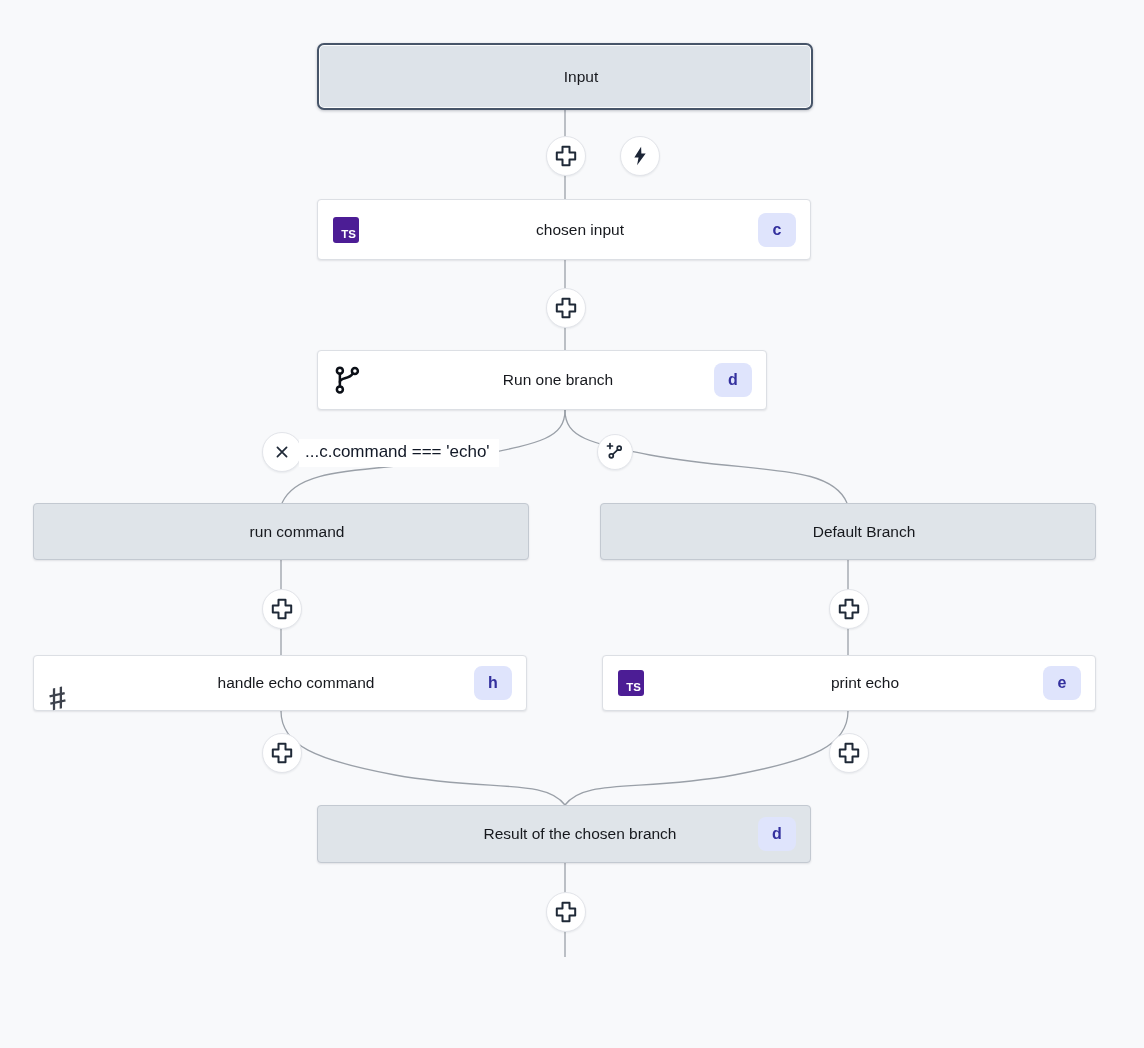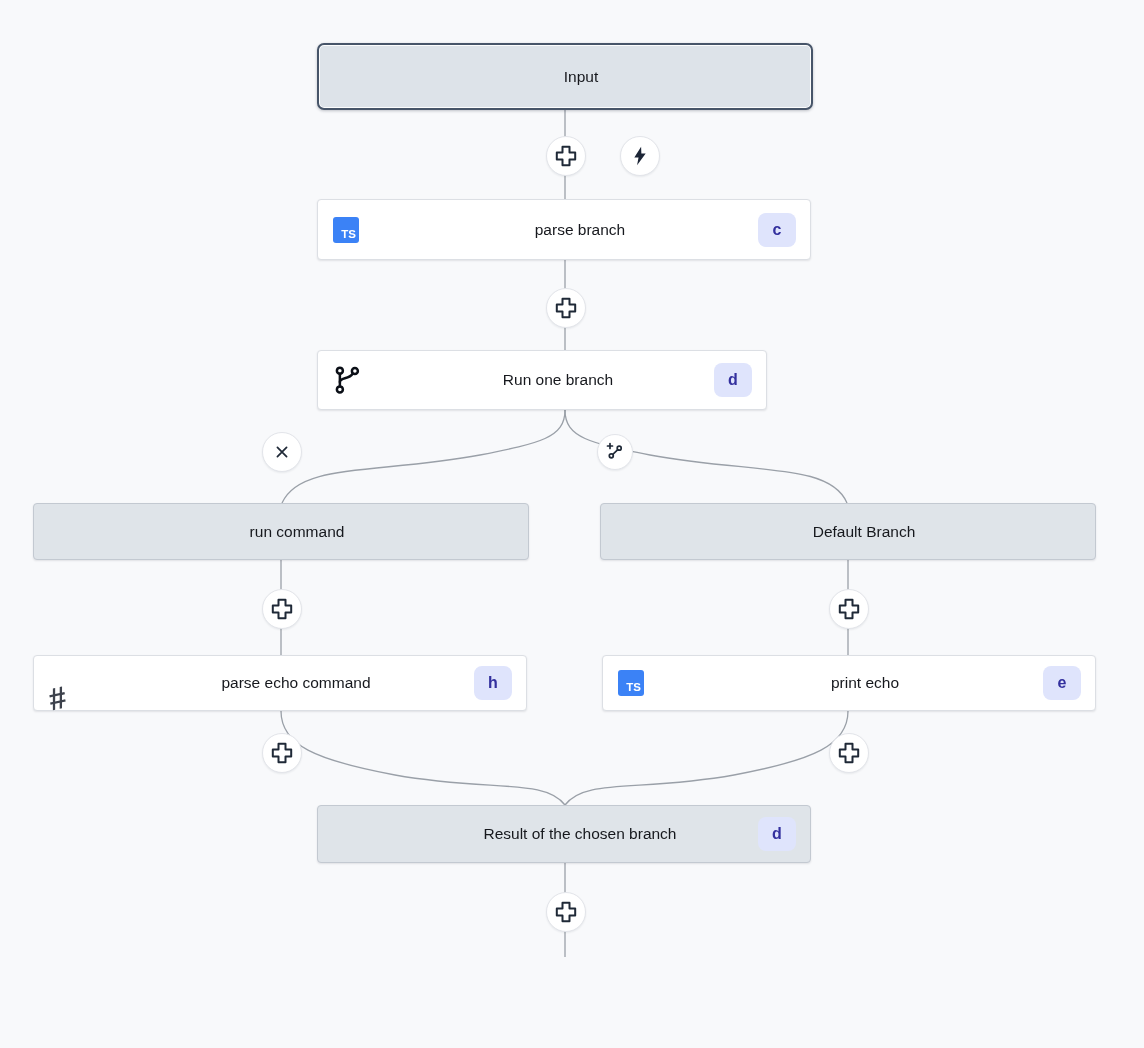--- a/index.html
+++ b/index.html
@@ -38,21 +38,21 @@
     display:flex;align-items:center;justify-content:center;
   }
   .badge{
     position:absolute;right:14px;top:50%;transform:translateY(-50%);
     min-width:38px;height:34px;border-radius:8px;
     background:#dfe4fc;color:#33309e;
     font-weight:bold;font-size:16px;
     display:flex;align-items:center;justify-content:center;
   }
   .ts-icon{
-    width:26px;height:26px;border-radius:3px;background:#3b82f6;
+    width:26px;height:26px;border-radius:3px;background:#4c1d95;
     color:#ffffff;font-weight:bold;font-size:11.5px;
     display:flex;align-items:flex-end;justify-content:flex-end;
     padding:0;box-sizing:border-box;
   }
   .ts-icon span{margin:0 3px 3px 0;}
   .hash-icon{
     font-size:31px;font-weight:bold;color:#3d424c;
     transform:rotate(-12deg);line-height:1;
   }
   .circle-btn{
@@ -103,21 +103,21 @@
       <path d="M13.2 2 L5.8 13.6 h4.6 L8.8 22 L18.2 9.4 h-4.7 Z" fill="#1c2536"></path>
     </svg>
   </div>
 
   <div class="node node-white" style="left:317px;top:199px;width:494px;height:61px;">
     <span class="node-icon">
       <span class="ts-icon">
           <span>TS</span>
         </span>
     </span>
-    <span class="label">parse branch</span>
+    <span class="label">chosen input</span>
     <span class="badge">c</span>
   </div>
 
   <div class="circle-btn circle-38" style="left:565px;top:307px;">
     <svg width="22" height="22" viewBox="0 0 22 22">
       <path d="M7.5,1.8 h7 v5.7 h5.7 v7 h-5.7 v5.7 h-7 v-5.7 h-5.7 v-7 h5.7 Z" fill="#ffffff" stroke="#1f2937" stroke-width="2" stroke-linejoin="round"></path>
     </svg>
   </div>
 
   <div class="node node-white" style="left:317px;top:350px;width:450px;height:60px;">
@@ -132,20 +132,21 @@
     </span>
     <span class="label">Run one branch</span>
     <span class="badge">d</span>
   </div>
 
   <div class="circle-btn circle-38" style="left:281px;top:451px;">
     <svg width="22" height="22" viewBox="0 0 24 24" fill="none" stroke="#1f2937" stroke-width="1.9" stroke-linecap="round">
       <path d="M7,7 L17,17 M17,7 L7,17"></path>
     </svg>
   </div>
+  <div class="cond-label">...c.command === 'echo'</div>
 
   <div class="circle-btn circle-34" style="left:614px;top:451px;">
     <svg width="20" height="20" viewBox="0 0 20 20" fill="none" stroke="#1f2937" stroke-width="1.7" stroke-linecap="round">
       <path d="M5,1.5 v5 M2.5,4 h5"></path>
       <circle cx="6.3" cy="13.8" r="2"></circle>
       <circle cx="14.2" cy="6.2" r="2"></circle>
       <path d="M7.8,12.3 L12.8,7.6"></path>
     </svg>
   </div>
 
@@ -162,21 +163,21 @@
     </svg>
   </div>
   <div class="circle-btn circle-38" style="left:848px;top:608px;">
     <svg width="22" height="22" viewBox="0 0 22 22">
       <path d="M7.5,1.8 h7 v5.7 h5.7 v7 h-5.7 v5.7 h-7 v-5.7 h-5.7 v-7 h5.7 Z" fill="#ffffff" stroke="#1f2937" stroke-width="2" stroke-linejoin="round"></path>
     </svg>
   </div>
 
   <div class="node node-white" style="left:33px;top:655px;width:494px;height:56px;">
     <span class="node-icon hash-icon">#</span>
-    <span class="label">parse echo command</span>
+    <span class="label">handle echo command</span>
     <span class="badge">h</span>
   </div>
 
   <div class="node node-white" style="left:602px;top:655px;width:494px;height:56px;">
     <span class="node-icon">
       <span class="ts-icon">
           <span>TS</span>
         </span>
     </span>
     <span class="label">print echo</span>

